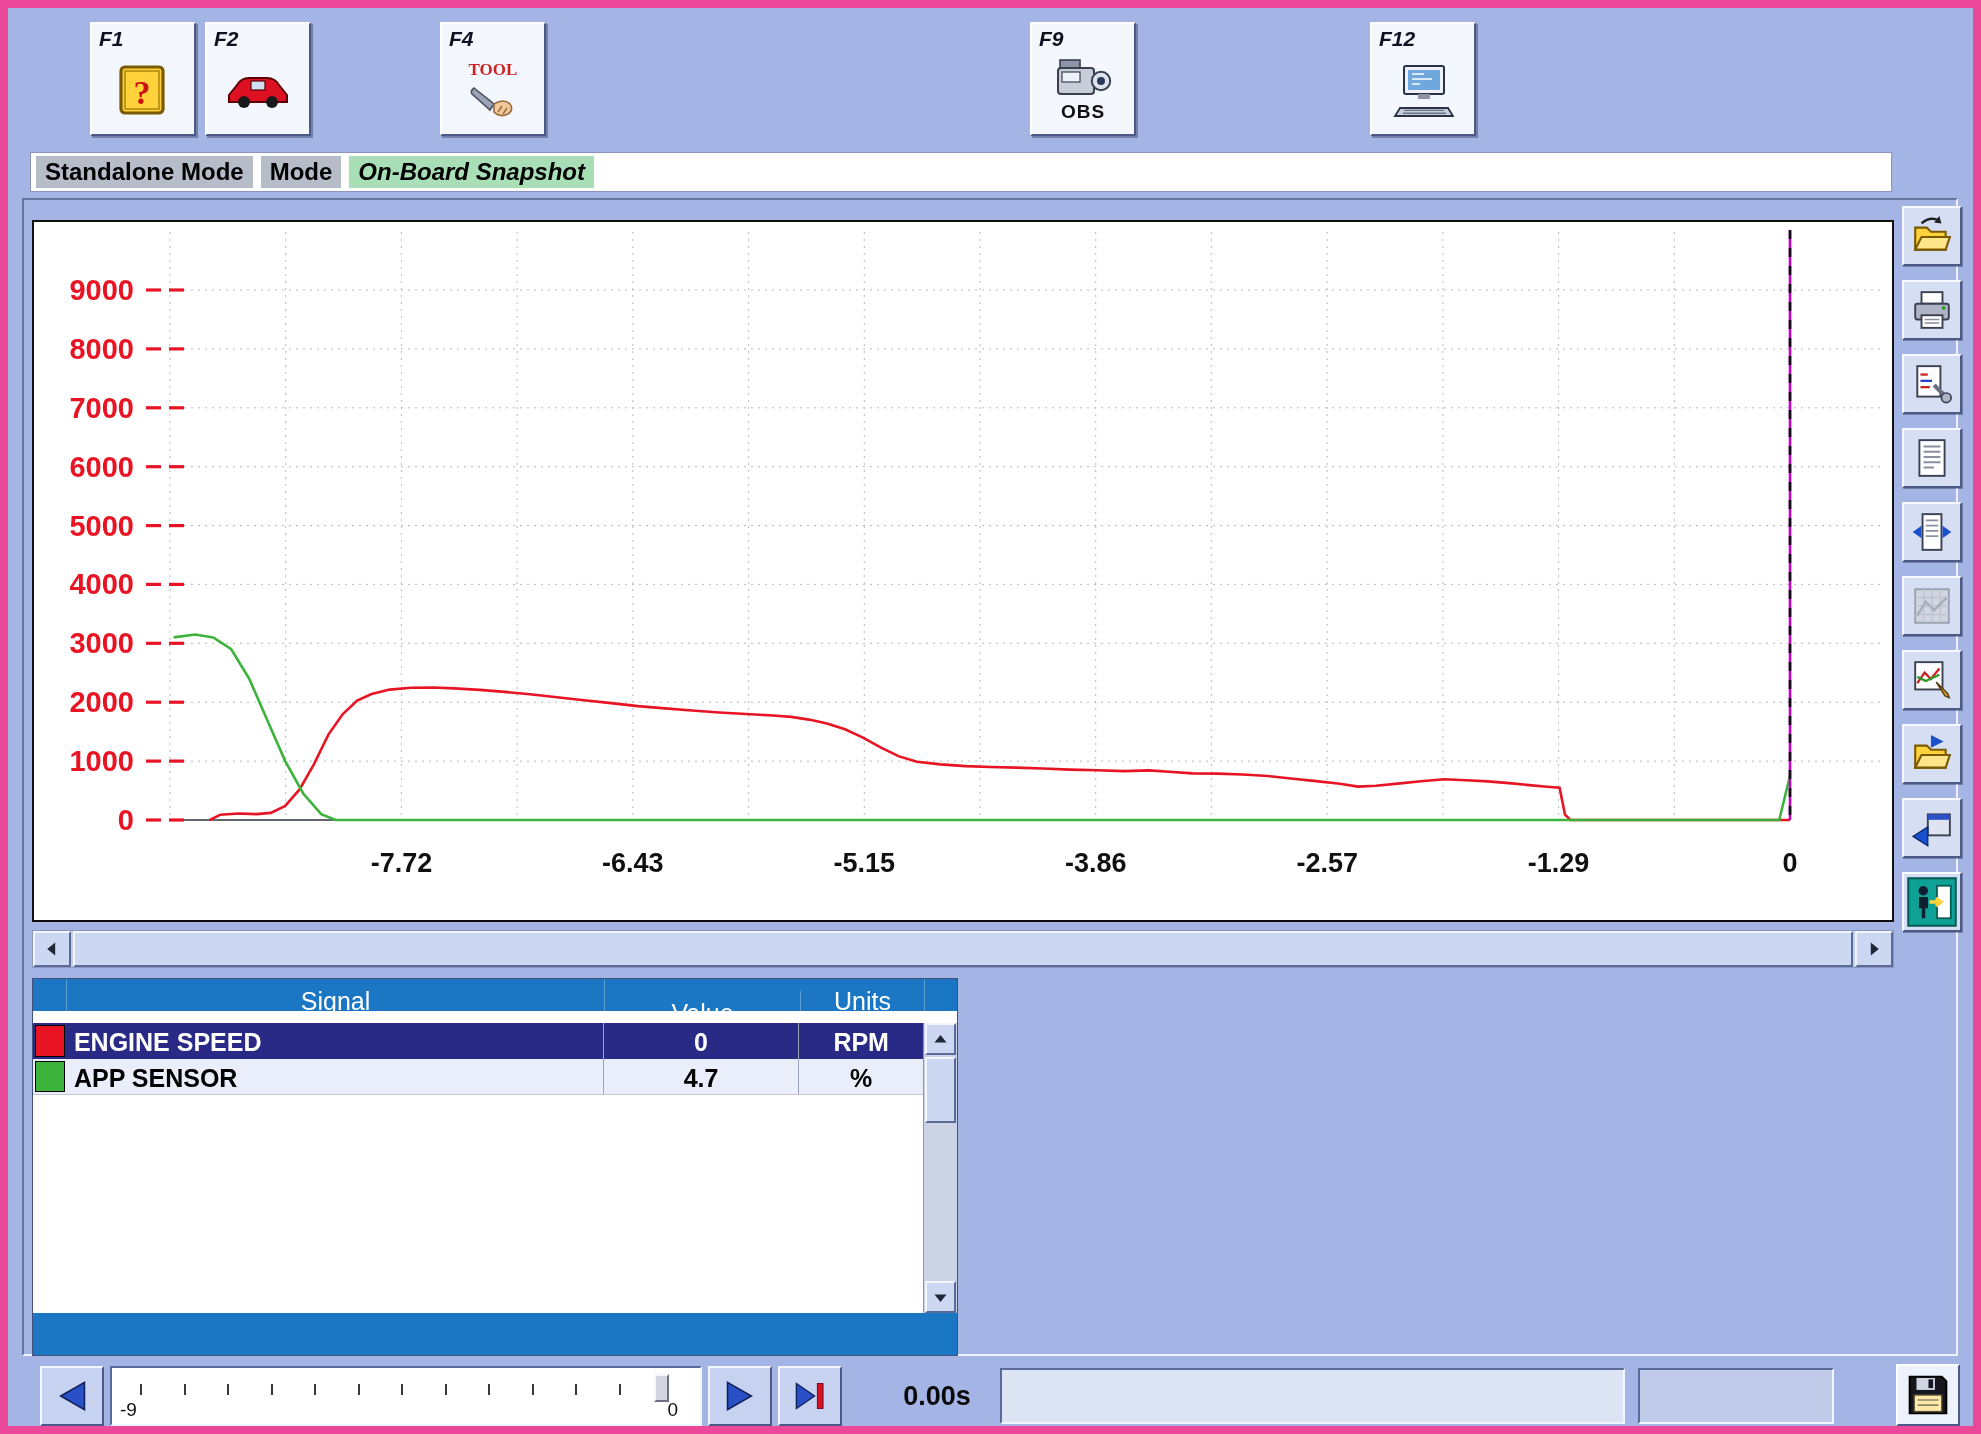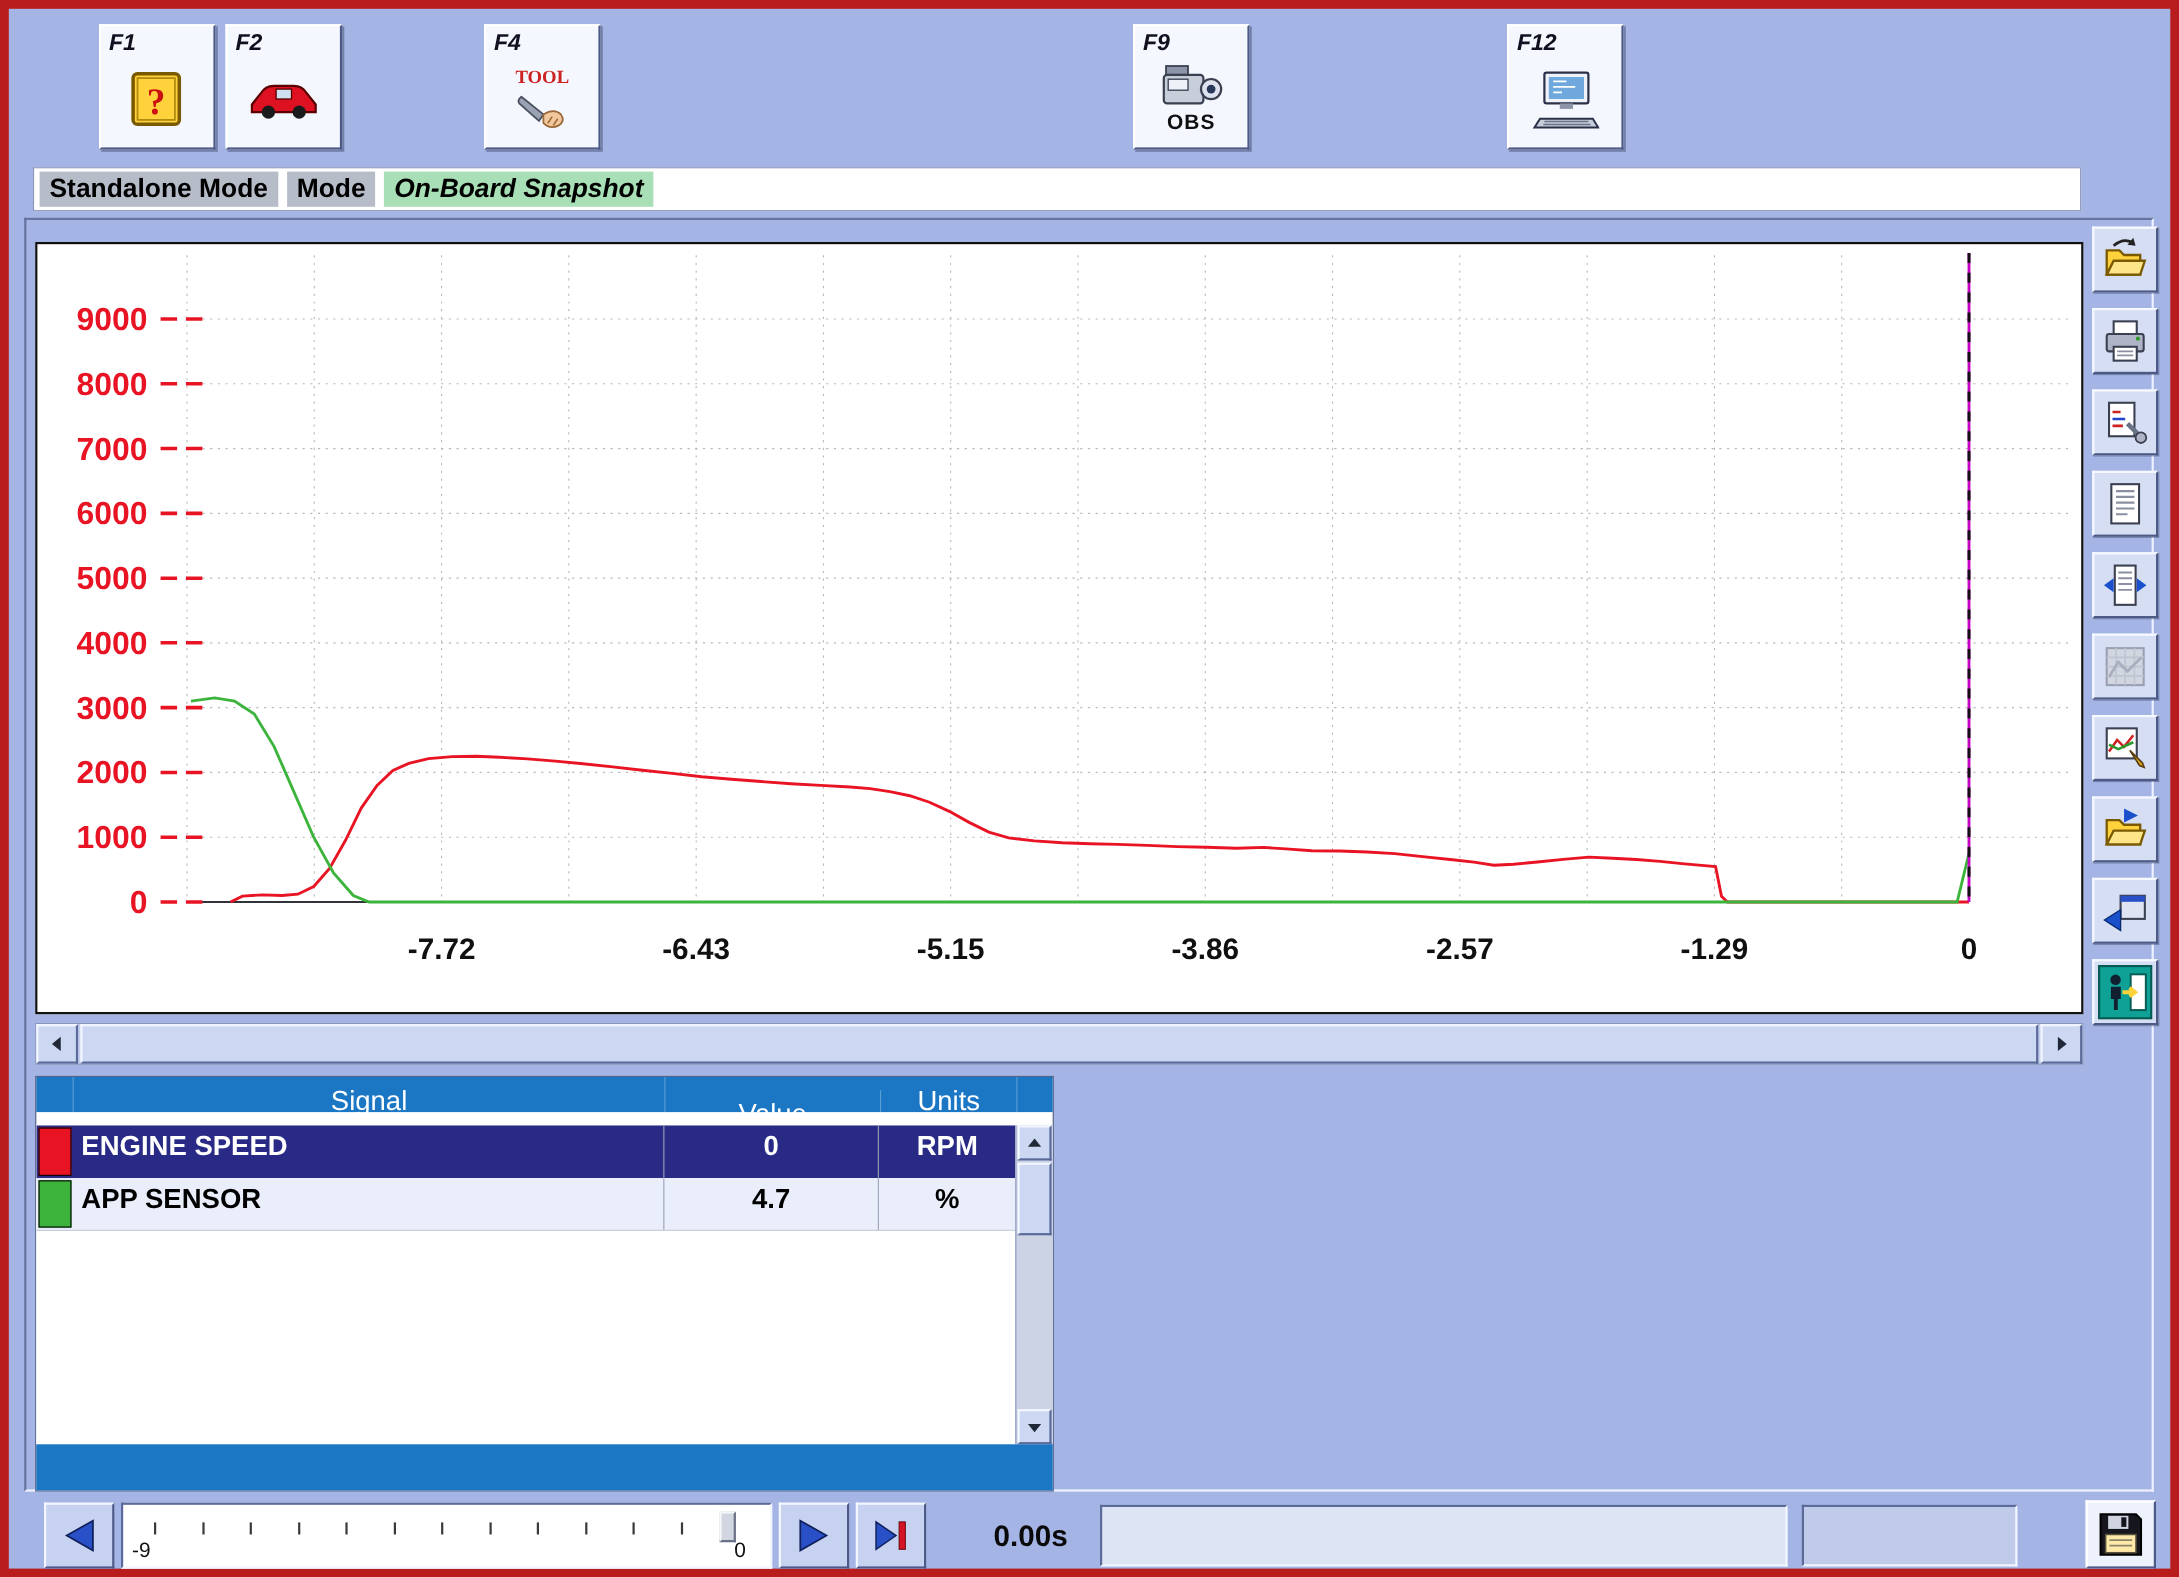--- a/index.html
+++ b/index.html
@@ -1,18 +1,18 @@
 <!DOCTYPE html>
 <html><head>
 <meta charset="utf-8">
 <style>
   * { box-sizing: border-box; margin: 0; padding: 0; }
   html,body { background:#ffffff; }
   body { font-family:"Liberation Sans", sans-serif; }
-  .page { position:relative; width:1981px; height:1434px; background:#b91c1c; overflow:hidden; }
+  .page { position:relative; width:1981px; height:1434px; background:#ec4899; overflow:hidden; }
   .app  { position:absolute; left:8px; top:8px; width:1965px; height:1418px; background:#a4b4e4; }
 
   
   .fbtn { position:absolute; top:22px; width:106px; height:114px; background:#f4f7fd;
           border:2px solid; border-color:#ffffff #4d5a88 #4d5a88 #ffffff; box-shadow:2px 2px 0 rgba(20,30,60,.35);
           cursor:pointer; }
   .fkey { position:absolute; top:3px; left:7px; font:italic bold 21px "Liberation Sans", sans-serif; color:#101020; }
   .ficon { position:absolute; left:50%; top:60%; transform:translate(-50%,-50%); display:flex; flex-direction:column; align-items:center; }
   .fcaption { font:bold 19px "Liberation Sans", sans-serif; color:#101010; letter-spacing:1px; }
   .tool-caption { font:bold 17px "Liberation Serif", serif; color:#c22; letter-spacing:0; }
@@ -41,21 +41,21 @@
             border:2px solid; border-color:#f2f6ff #5a6a9a #5a6a9a #f2f6ff; display:flex; align-items:center; justify-content:center; cursor:pointer; }
   .hs-thumb { position:absolute; left:40px; top:0; width:1780px; height:36px; background:#ccd7f2;
               border:2px solid; border-color:#f2f6ff #5a6a9a #5a6a9a #f2f6ff; cursor:grab; }
 
   
   .sigtable { position:absolute; left:32px; top:978px; width:926px; height:378px; background:#ffffff; border:1px solid #44507c; }
   .thead { position:absolute; left:0; top:0; width:924px; height:32px; background:#1b76c4; display:flex; }
   .th { color:#fff; font-size:25px; line-height:44px; text-align:center; border-right:1px solid #5c9fd4; }
   .th-swatch { width:34px; } .th-signal { width:538px; } .th-value { width:196px;margin-top:12px; } .th-units { width:124px; } .th-scroll { width:32px; border-right:none; }
   .tbody { position:absolute; left:0; top:44px; width:890px; height:290px; background:#ffffff; overflow:hidden; }
-  .trow { display:flex; height:48px; cursor:pointer; }
+  .trow { display:flex; height:36px; cursor:pointer; }
   .trow.selected { background:#282a86; color:#ffffff; }
   .trow.normal   { background:#e9eefa; color:#000000; border-bottom:1px solid #c5cbd8; }
   .cell { font-weight:bold; font-size:25px; line-height:39px; }
   .cell.swatch { width:34px; padding:2px; }
   .cell.swatch span { display:block; width:100%; height:100%; border:1px solid #000; }
   .cell.signal { width:538px; padding-left:7px; border-right:1px solid #9aa2b6; white-space:nowrap; overflow:hidden; }
   .cell.value  { width:196px; text-align:center; border-right:1px solid #9aa2b6; }
   .cell.units  { width:124px; text-align:center; }
   .vscroll { position:absolute; right:0; top:44px; width:34px; height:290px; background:#ccd3e4; border-left:1px solid #8a96bc; }
   .vs-btn { position:absolute; left:1px; width:31px; height:32px; background:#ccd7f2;

